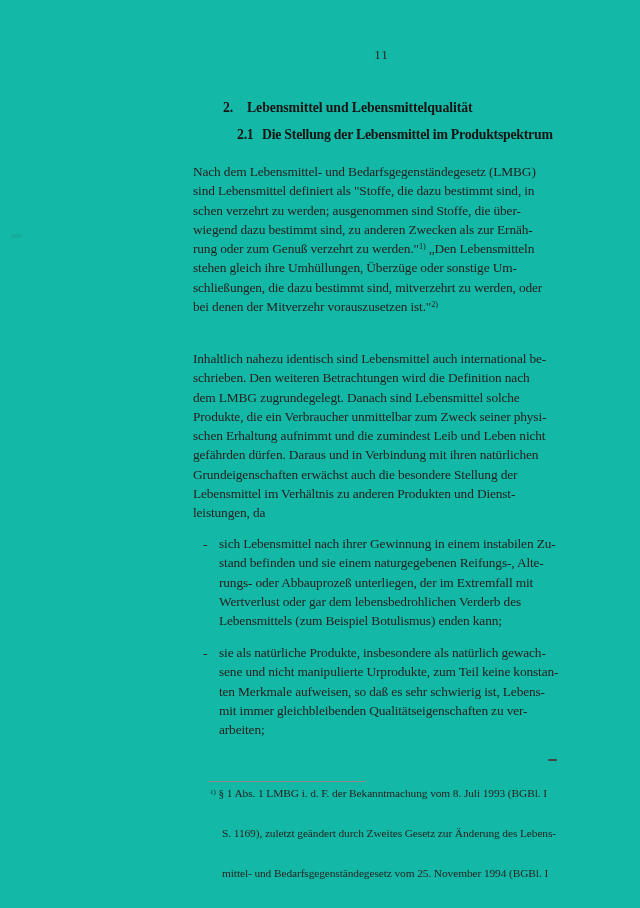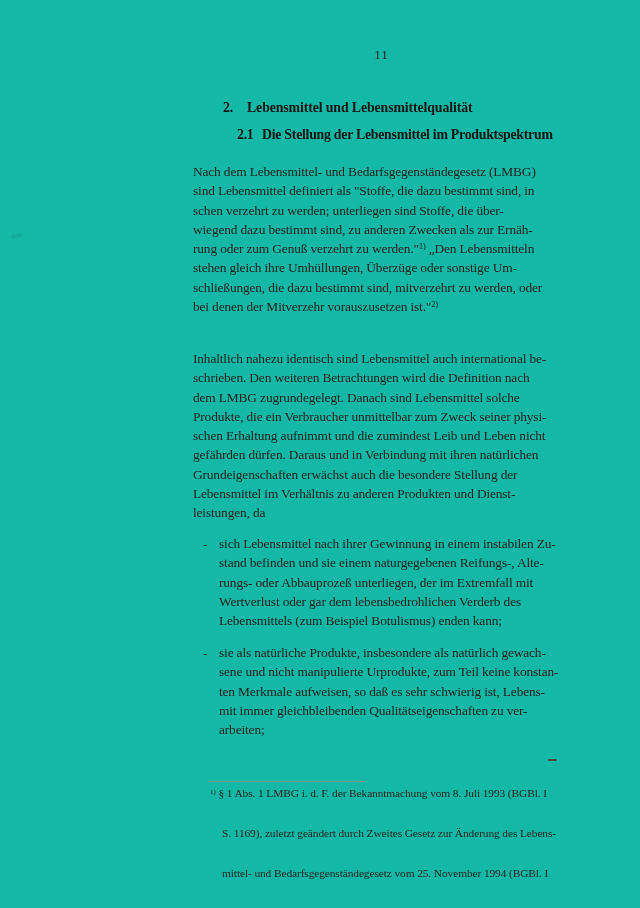--- a/index.html
+++ b/index.html
@@ -95,21 +95,21 @@
 
   <div class="abs page-number">11</div>
 
   <div class="abs heading"><span class="hnum">2.</span><span>Lebensmittel und Lebensmittelqualität</span></div>
 
   <div class="abs subheading"><span class="hnum">2.1</span><span>Die Stellung der Lebensmittel im Produktspektrum</span></div>
 
   <div class="abs textblock" style="top:162px">
       <div class="line">Nach dem Lebensmittel- und Bedarfsgegenständegesetz (LMBG)</div>
       <div class="line">sind Lebensmittel definiert als "Stoffe, die dazu bestimmt sind, in</div>
-      <div class="line">schen verzehrt zu werden; unterliegen sind Stoffe, die über-</div>
+      <div class="line">schen verzehrt zu werden; ausgenommen sind Stoffe, die über-</div>
       <div class="line">wiegend dazu bestimmt sind, zu anderen Zwecken als zur Ernäh-</div>
       <div class="line">rung oder zum Genuß verzehrt zu werden."<sup>1)</sup> „Den Lebensmitteln</div>
       <div class="line">stehen gleich ihre Umhüllungen, Überzüge oder sonstige Um-</div>
       <div class="line">schließungen, die dazu bestimmt sind, mitverzehrt zu werden, oder</div>
       <div class="line">bei denen der Mitverzehr vorauszusetzen ist."<sup>2)</sup></div>
     </div>
 
   <div class="abs textblock" style="top:349px">
       <div class="line">Inhaltlich nahezu identisch sind Lebensmittel auch international be-</div>
       <div class="line">schrieben. Den weiteren Betrachtungen wird die Definition nach</div>

